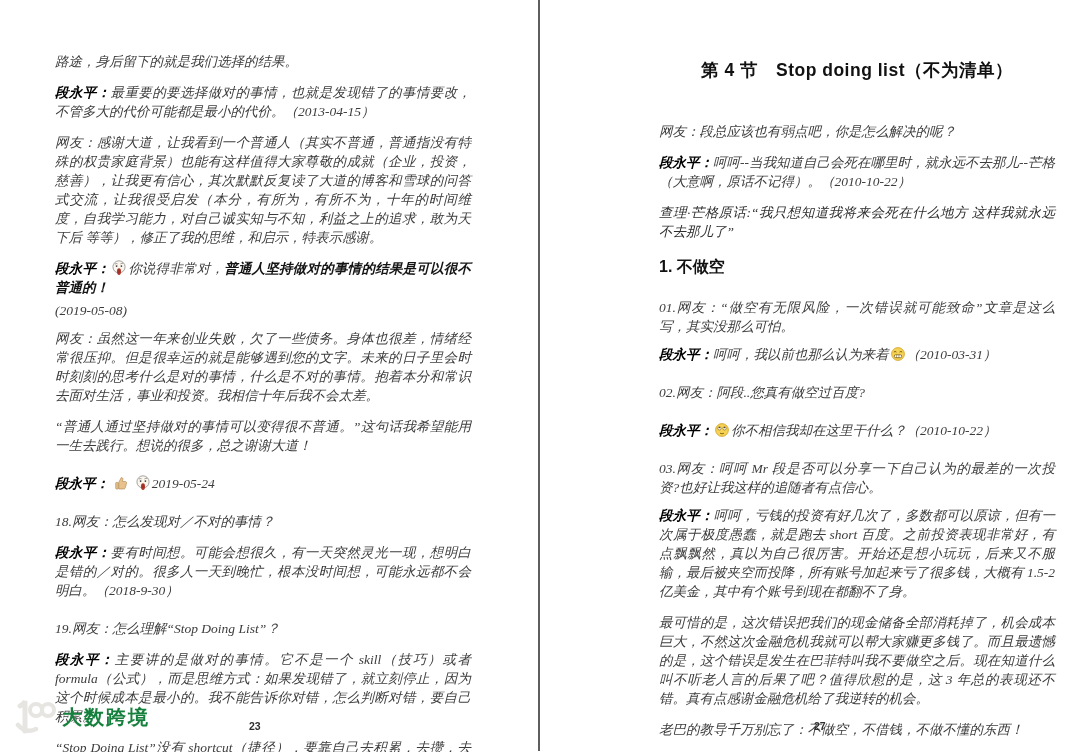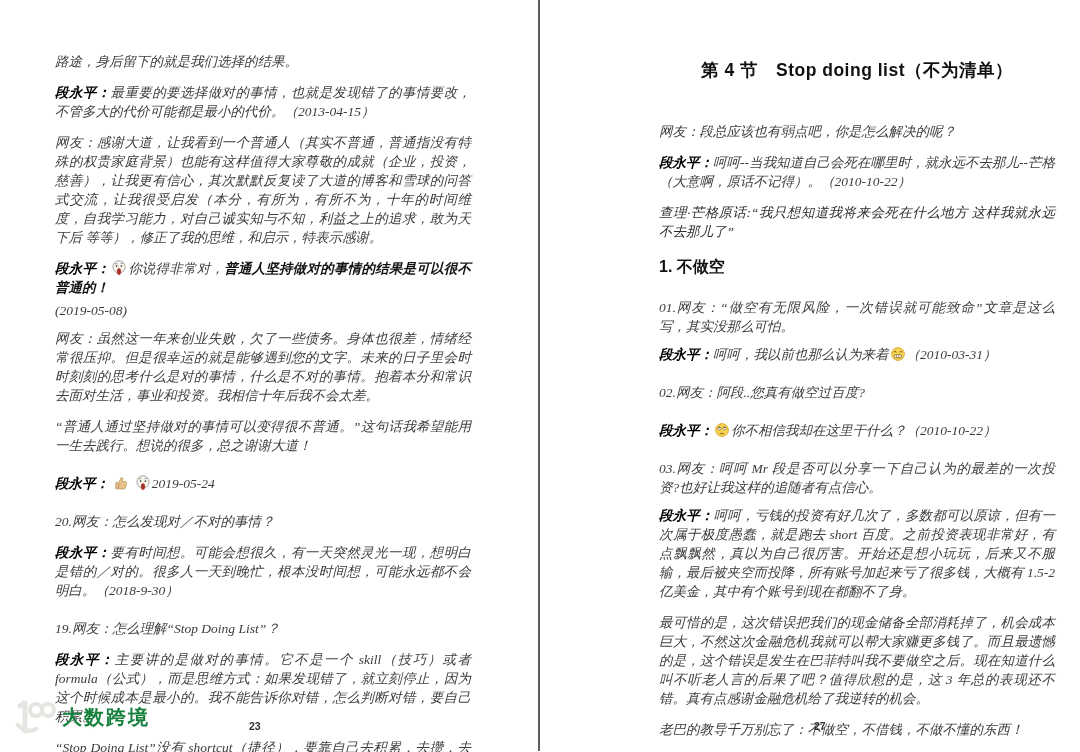--- a/index.html
+++ b/index.html
@@ -75,21 +75,21 @@
     <span class="emoji"><svg viewBox="0 0 20 20">
           <circle cx="10" cy="8.6" r="7.6" fill="#fcf7ee" stroke="#8d8d8d" stroke-width="1"></circle>
           <path d="M4.8 5.2 q2 -1.4 3.4 -.4 M11.8 4.8 q2 -1.4 3.4 -.4" stroke="#777" fill="none" stroke-width=".9"></path>
           <circle cx="7" cy="7.6" r="1.1" fill="#3c3c3c"></circle>
           <circle cx="13" cy="7.6" r="1.1" fill="#3c3c3c"></circle>
           <ellipse cx="10" cy="14.4" rx="2.6" ry="4.2" fill="#b03a30"></ellipse>
           <path d="M10 11.5 v5" stroke="#7d241d" stroke-width=".8"></path>
         </svg></span><span>2019-05-24</span>
   </p>
 
-  <p><span>20.网友：怎么发现对／不对的事情？</span></p>
+  <p><span>18.网友：怎么发现对／不对的事情？</span></p>
 
   <p class="gap-lg"><span class="speaker">段永平：</span><span>要有时间想。可能会想很久，有一天突然灵光一现，想明白是错的／对的。很多人一天到晚忙，根本没时间想，可能永远都不会明白。（2018-9-30）</span></p>
 
   <p><span>19.网友：怎么理解“Stop Doing List”？</span></p>
 
   <p><span class="speaker">段永平：</span><span>主要讲的是做对的事情。它不是一个 skill（技巧）或者 formula（公式），而是思维方式：如果发现错了，就立刻停止，因为这个时候成本是最小的。我不能告诉你对错，怎么判断对错，要自己积累。</span></p>
 
   <p><span>“Stop Doing List”没有 shortcut（捷径），要靠自己去积累，去攒，去体悟。stop doing 就是发现错，就要停，时间长了就效果很明显。很多人放不下眼前的诱惑，30 年后还在那儿。错了一定要停，要抵抗住短期的诱惑。（2018-09-30）</span></p>
 </div>
 

